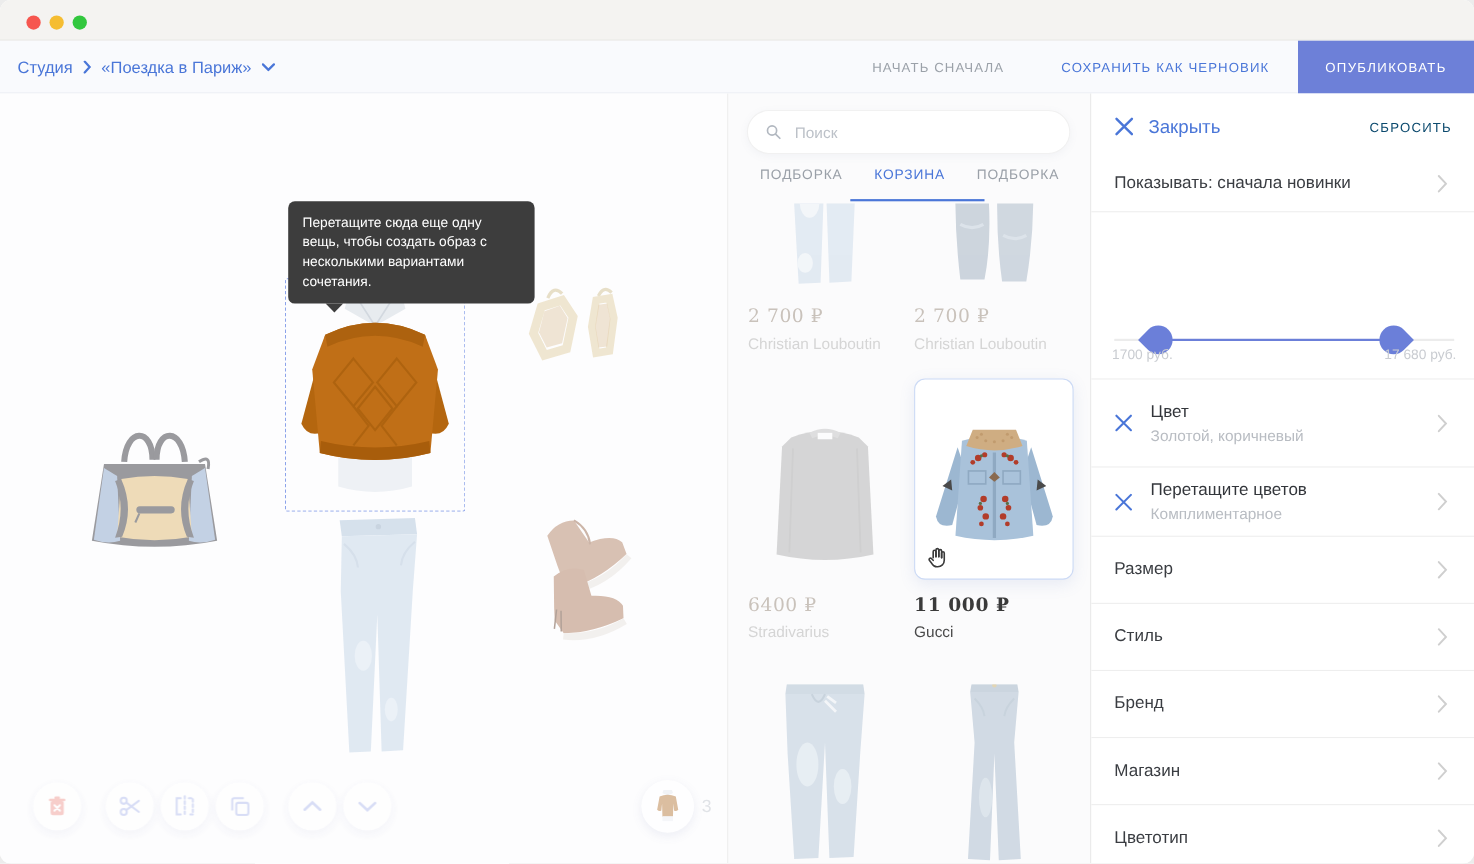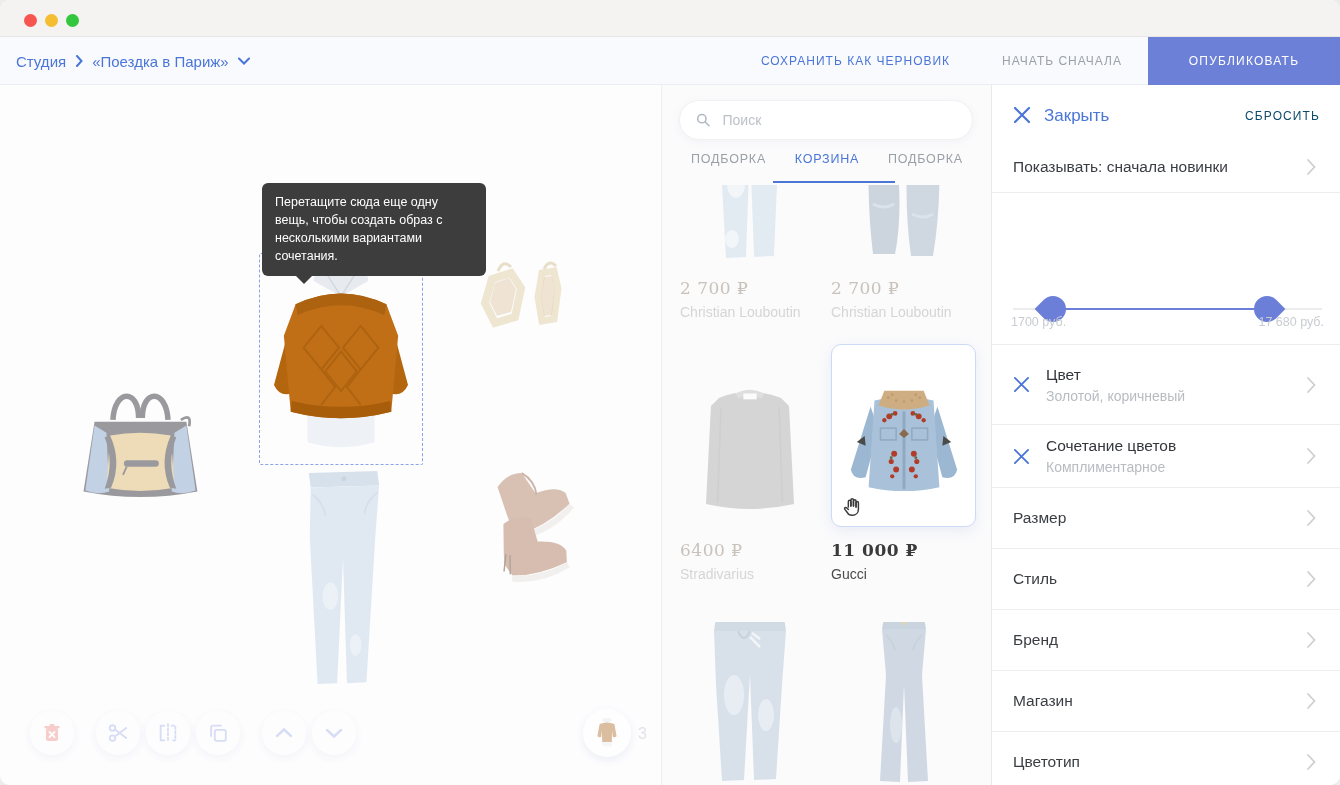--- a/index.html
+++ b/index.html
@@ -14,21 +14,21 @@
   .tl.yellow{left:45px;background:#f5bd31;}
   .tl.green{left:66px;background:#32c73e;}
 
   
   .navbar{position:absolute;left:0;top:37px;width:100%;height:48px;background:#f9fafd;border-bottom:1px solid #e9edf4;}
   .crumbs{position:absolute;left:16px;top:0;height:48px;display:flex;align-items:center;gap:9px;color:#4a76d8;font-size:15px;}
   .nav-actions{position:absolute;right:0;top:0;height:48px;display:flex;align-items:center;}
   .nav-btn{font-size:12px;letter-spacing:1px;padding:0 26px;height:48px;display:flex;align-items:center;cursor:pointer;}
   .nav-btn.gray{color:#9ba1a9;}
   .nav-btn.blue{color:#4a76d8;}
-  .publish-btn{width:192px;height:48px;display:flex;align-items:center;justify-content:center;color:#fff;font-size:12px;letter-spacing:1.2px;background:#6d80d8;cursor:pointer;}
+  .publish-btn{width:160px;height:48px;display:flex;align-items:center;justify-content:center;color:#fff;font-size:12px;letter-spacing:1.2px;background:#6d80d8;cursor:pointer;}
 
   
   .canvas{position:absolute;left:0;top:85px;width:661px;height:700px;background:#fdfdfe;}
   .catalog{position:absolute;left:661px;top:85px;width:330px;height:700px;background:#fbfbfc;border-left:1px solid #efefef;overflow:hidden;}
   .rpanel{position:absolute;left:991px;top:85px;width:349px;height:700px;background:#fff;border-left:1px solid #e9e9e9;overflow:hidden;}
 
   
   .tooltip{position:absolute;left:262px;top:98px;width:224px;background:#3d3d3d;color:#fff;font-size:12.5px;line-height:1.45;padding:10px 13px;border-radius:6px;z-index:5;}
   .tooltip:after{content:"";position:absolute;left:34px;bottom:-8px;border:8px solid transparent;border-top-color:#3d3d3d;border-bottom:0;}
   .select-box{position:absolute;left:259px;top:168px;width:164px;height:212px;border:1px dashed #8ca3ea;border-radius:2px;}
@@ -98,22 +98,22 @@
       <span>Студия</span>
       <svg width="8" height="12" viewBox="0 0 8 12">
           <path d="M2 1 L6.5 6 L2 11" fill="none" stroke="#4a76d8" stroke-width="2" stroke-linecap="round"></path>
         </svg>
       <span>«Поездка в Париж»</span>
       <svg width="12" height="8" viewBox="0 0 12 8">
           <path d="M1 1.5 L6 6.5 L11 1.5" fill="none" stroke="#4a76d8" stroke-width="2" stroke-linecap="round"></path>
         </svg>
     </div>
     <div class="nav-actions">
+      <div class="nav-btn gray">НАЧАТЬ СНАЧАЛА</div>
       <div class="nav-btn blue">СОХРАНИТЬ КАК ЧЕРНОВИК</div>
-      <div class="nav-btn gray">НАЧАТЬ СНАЧАЛА</div>
       <div class="publish-btn">ОПУБЛИКОВАТЬ</div>
     </div>
   </div>
 
   <div class="canvas">
 
     <div class="abs fade45" style="left:78px;top:296px;">
       <svg width="124" height="120" viewBox="0 0 135 130">
         <path d="M38 42 C40 8 66 8 66 40" stroke="#23232b" stroke-width="6" fill="none"></path>
         <path d="M70 40 C70 8 96 8 98 42" stroke="#23232b" stroke-width="6" fill="none"></path>
@@ -412,21 +412,21 @@
       <svg class="chev" width="10" height="18" viewBox="0 0 10 18">
           <path d="M2 2 L8.5 9 L2 16" fill="none" stroke="#cfcfcf" stroke-width="1.8" stroke-linecap="round"></path>
         </svg>
     </div>
 
     <div class="rp-filter" style="height:63px;">
       <svg width="17" height="17" viewBox="0 0 18 18">
         <path d="M2 2 L16 16 M16 2 L2 16" stroke="#4a76d8" stroke-width="2" stroke-linecap="round"></path>
       </svg>
       <div class="txt">
-        <div class="t1">Сочетание цветов</div>
+        <div class="t1">Перетащите цветов</div>
         <div class="t2">Комплиментарное</div>
       </div>
       <svg class="chev" width="10" height="18" viewBox="0 0 10 18">
           <path d="M2 2 L8.5 9 L2 16" fill="none" stroke="#cfcfcf" stroke-width="1.8" stroke-linecap="round"></path>
         </svg>
     </div>
 
     <div class="rp-row">
       <span>Размер</span>
       <svg class="chev" width="10" height="18" viewBox="0 0 10 18">

